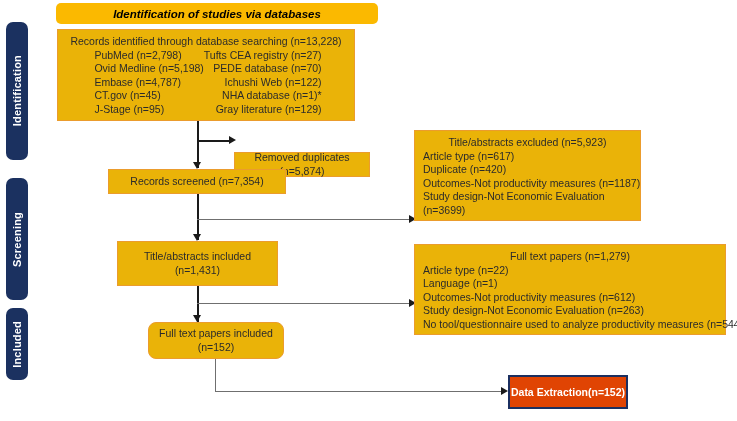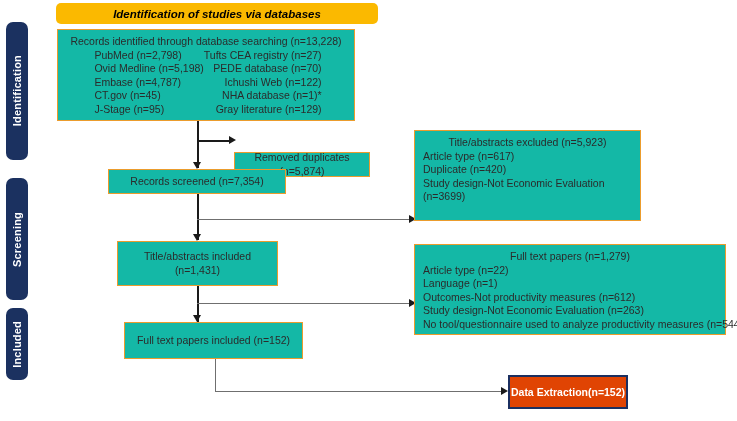--- a/index.html
+++ b/index.html
@@ -47,21 +47,21 @@
     font-weight: bold;
     display: flex;
     align-items: center;
     justify-content: center;
     text-align: center;
   }
 
   
   .box {
     position: absolute;
-    background: #14b8a6;
+    background: #eab308;
     border: 1.5px solid #eb9c2d;
     box-sizing: border-box;
     color: #2b2b2b;
     font-size: 10.5px;
     line-height: 13.5px;
   }
   .box.center {
     display: flex;
     flex-direction: column;
     align-items: center;
@@ -209,20 +209,21 @@
   <div class="vline" style="left:197px; top:194px; height:46px;"></div>
   <div class="arrow-down" style="left:193.4px; top:234px;"></div>
   <div class="hline-thin" style="left:197px; top:219px; width:215px;"></div>
   <div class="arrow-right" style="left:409px; top:215.4px;"></div>
 
   <div class="box pad" style="left:414px; top:130px; width:227px; height:91px;">
     <div class="excl-title">Title/abstracts excluded (n=5,923)</div>
     <div class="excl-list">
       <div>Article type (n=617)</div>
       <div>Duplicate (n=420)</div>
+      <div>Outcomes-Not productivity measures (n=1187)</div>
       <div>Study design-Not Economic Evaluation</div>
       <div>(n=3699)</div>
     </div>
   </div>
 
   <div class="box center" style="left:117px; top:241px; width:161px; height:45px;">
     <div>Title/abstracts included</div>
     <div>(n=1,431)</div>
   </div>
 
@@ -235,21 +236,21 @@
     <div class="excl-title">Full text papers (n=1,279)</div>
     <div class="excl-list">
       <div>Article type (n=22)</div>
       <div>Language (n=1)</div>
       <div>Outcomes-Not productivity measures (n=612)</div>
       <div>Study design-Not Economic Evaluation (n=263)</div>
       <div>No tool/questionnaire used to analyze productivity measures (n=544)</div>
     </div>
   </div>
 
-  <div class="box center" style="left:124px; top:322px; width:179px; height:37px;">
+  <div class="box center" style="left:148px; top:322px; width:136px; height:37px;border-radius:8px;">
     <div>Full text papers included (n=152)</div>
   </div>
 
   <div class="vline-thin" style="left:215px; top:359px; height:33px;"></div>
   <div class="hline-thin" style="left:215px; top:391px; width:289px;"></div>
   <div class="arrow-right" style="left:501px; top:387.4px;"></div>
 
   <div class="terminal" style="left:508px; top:375px; width:120px; height:34px;">
     <div>Data Extraction</div>
     <div>(n=152)</div>

